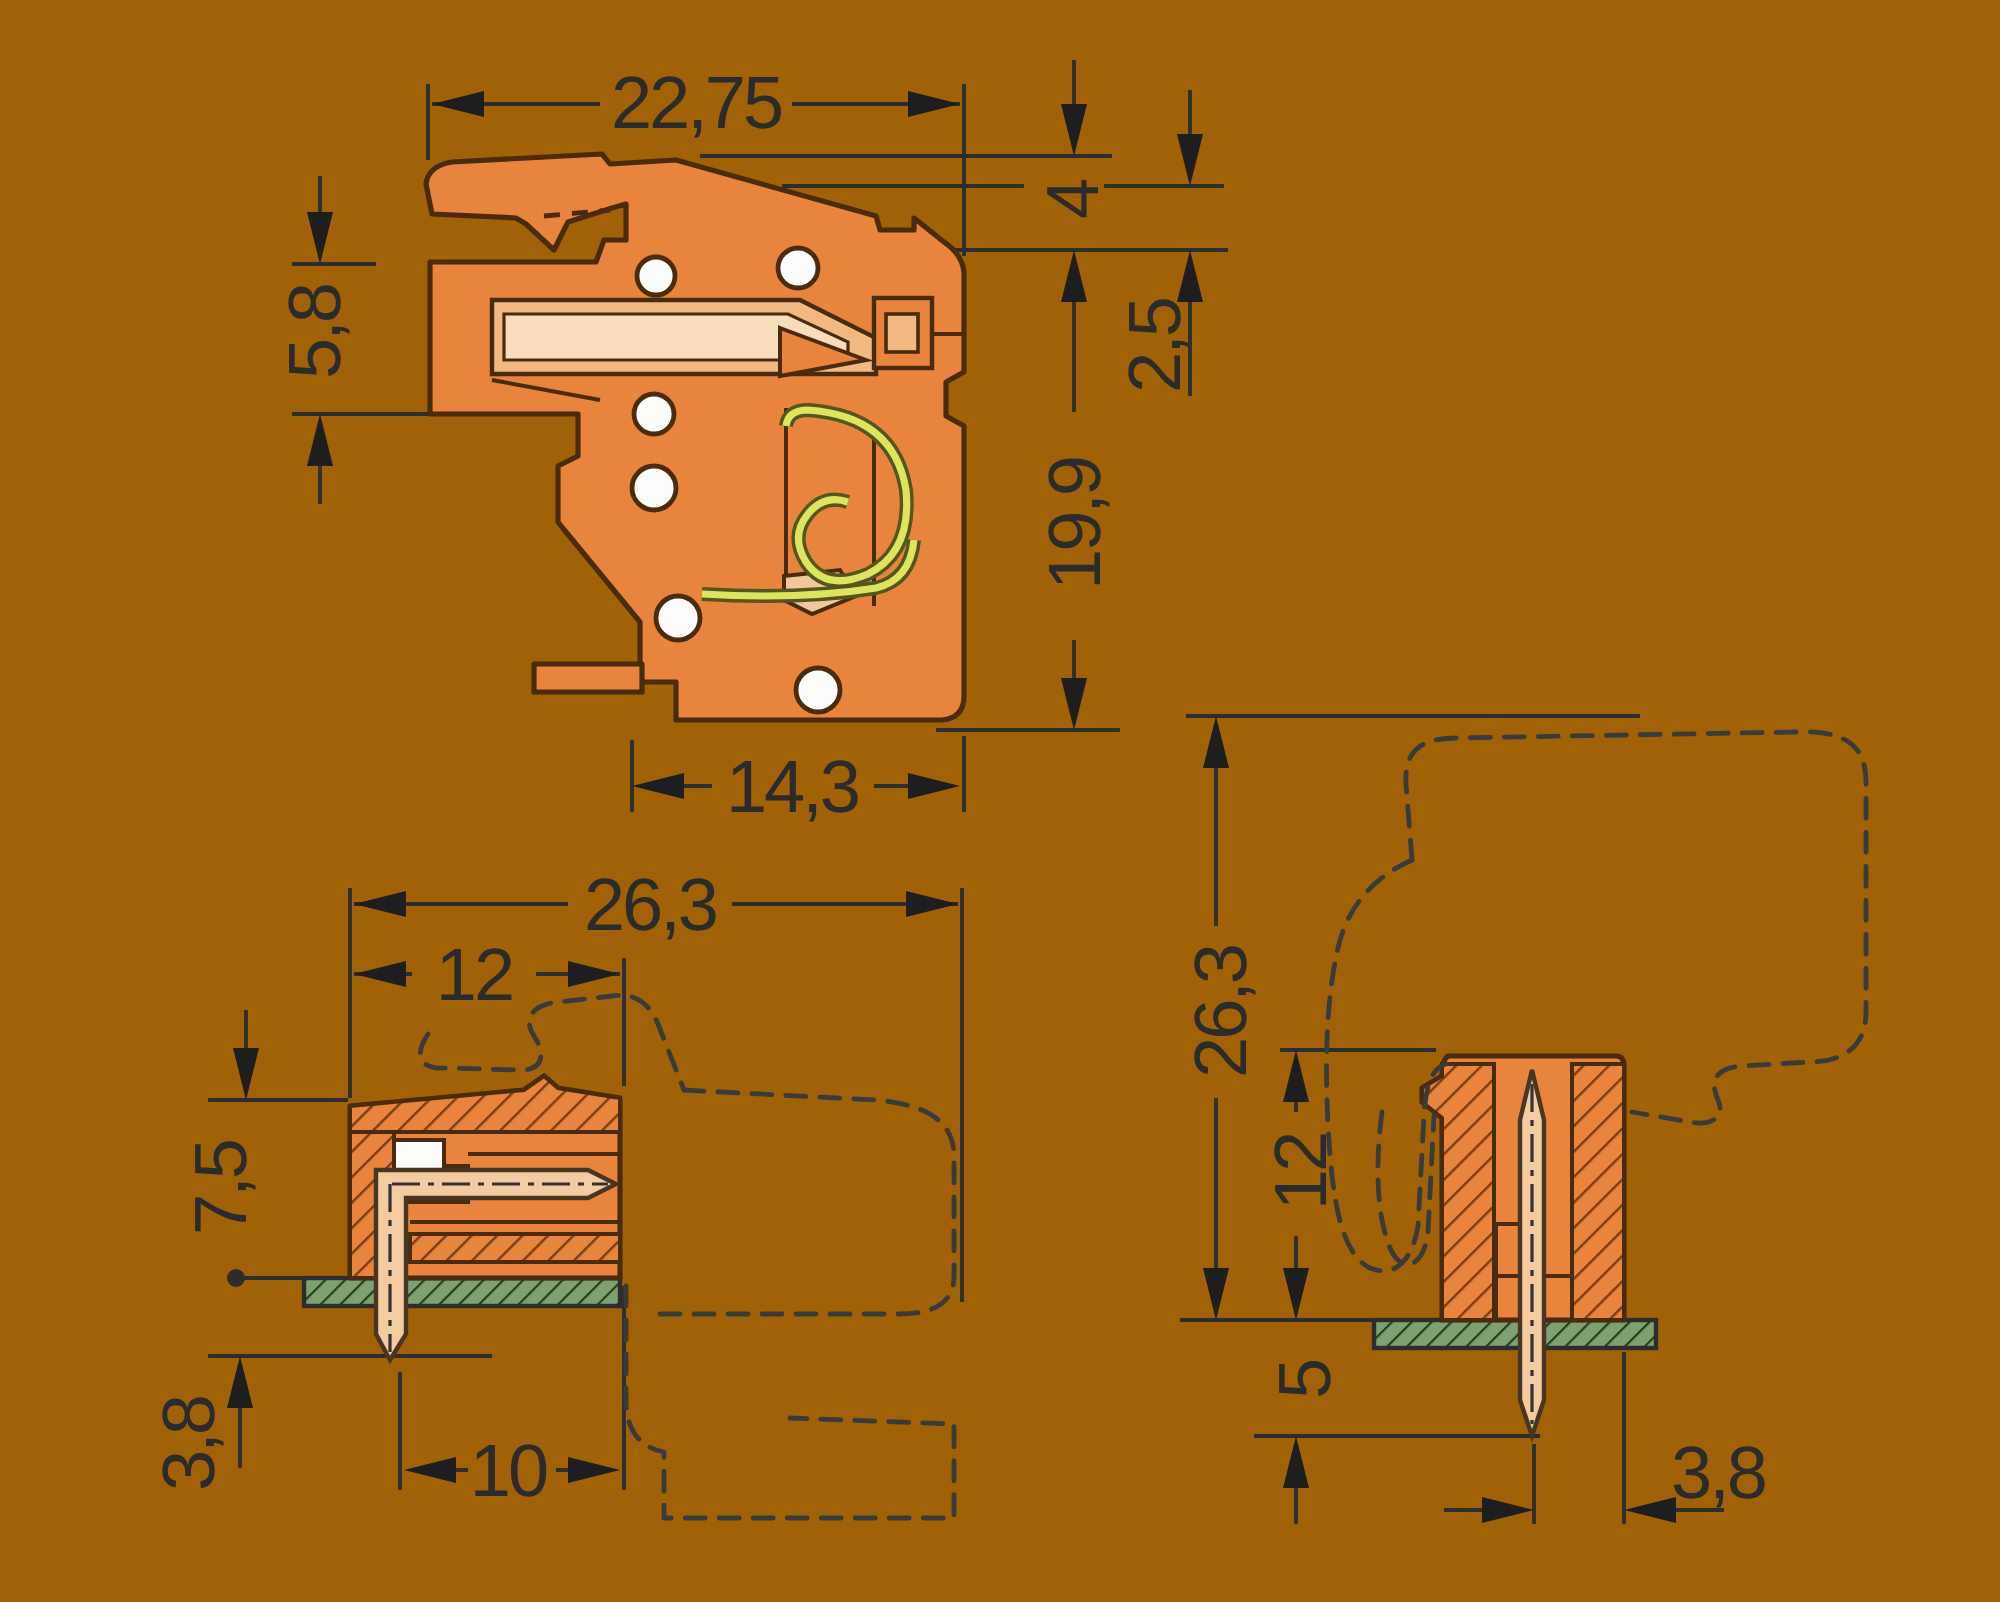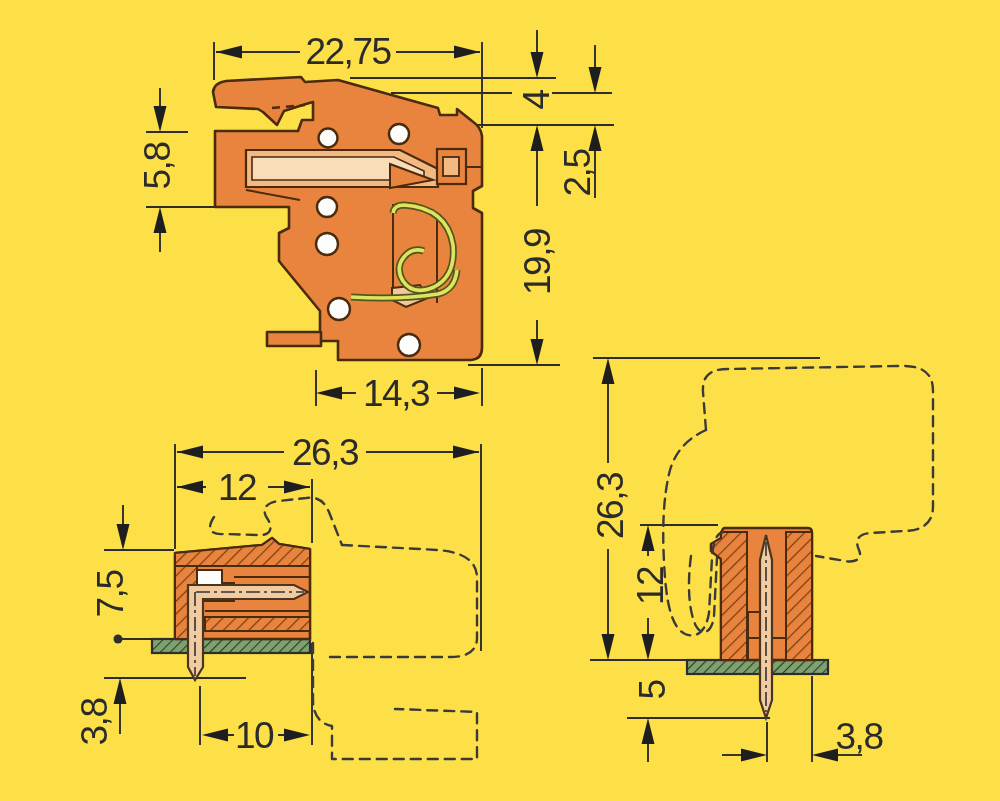--- a/index.html
+++ b/index.html
@@ -1,16 +1,16 @@
 <!DOCTYPE html>
 <html><head>
 <meta charset="utf-8">
 <style>
   html,body{margin:0;padding:0;background:#ffffff;}
-  .stage{width:1000px;height:801px;background:#fde047;position:relative;overflow:hidden;}
+  .stage{width:1000px;height:801px;background:#a16207;position:relative;overflow:hidden;}
   svg{display:block;}
   .dimtext{font-family:"Liberation Sans","DejaVu Sans",sans-serif;font-size:37px;fill:#2b2b2b;letter-spacing:-1.5px;}
   .dline{stroke:#2d2d2d;stroke-width:1.9;fill:none;}
   .ahead{fill:#1e1e1e;stroke:none;}
   .body-o{fill:#E8843E;stroke:#4a2b0e;stroke-width:2.6;stroke-linejoin:round;}
   .det{fill:none;stroke:#4a2b0e;stroke-width:2;}
   .dashp{fill:none;stroke:#3a3a3a;stroke-width:2.4;stroke-dasharray:10 7;stroke-linecap:round;stroke-linejoin:round;}
   .cl{stroke:#333;stroke-width:1.6;fill:none;stroke-dasharray:14 4 3 4;}
 </style>
 </head>

